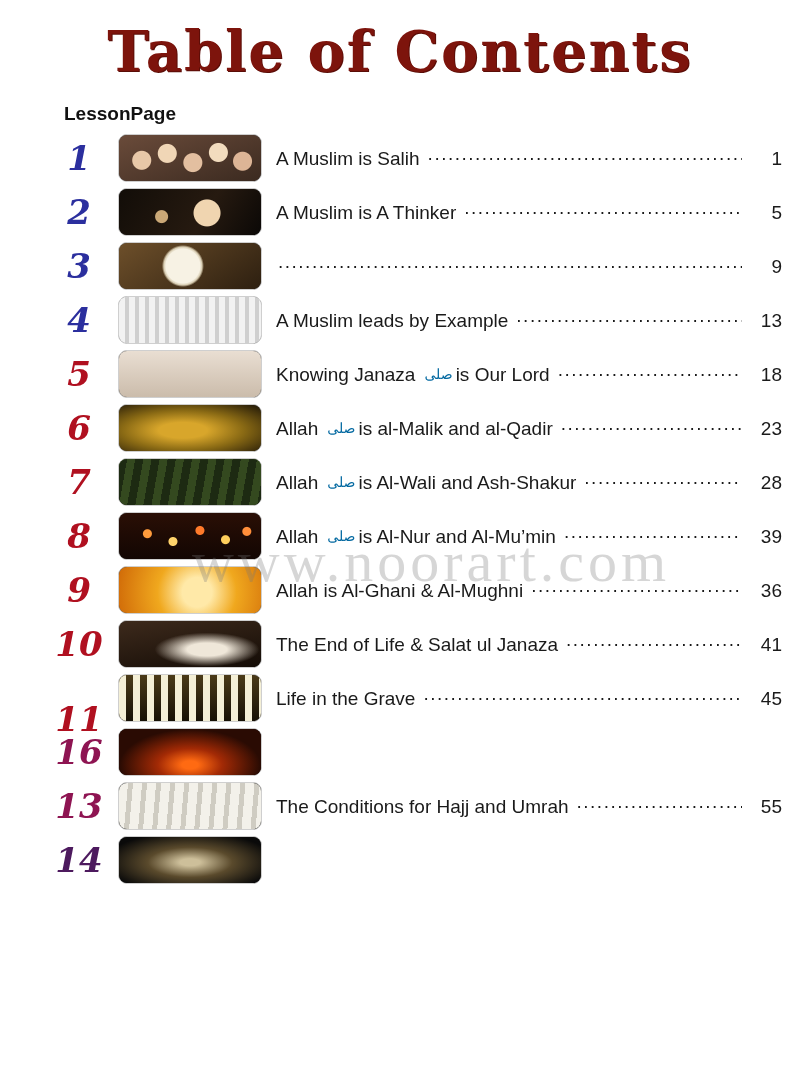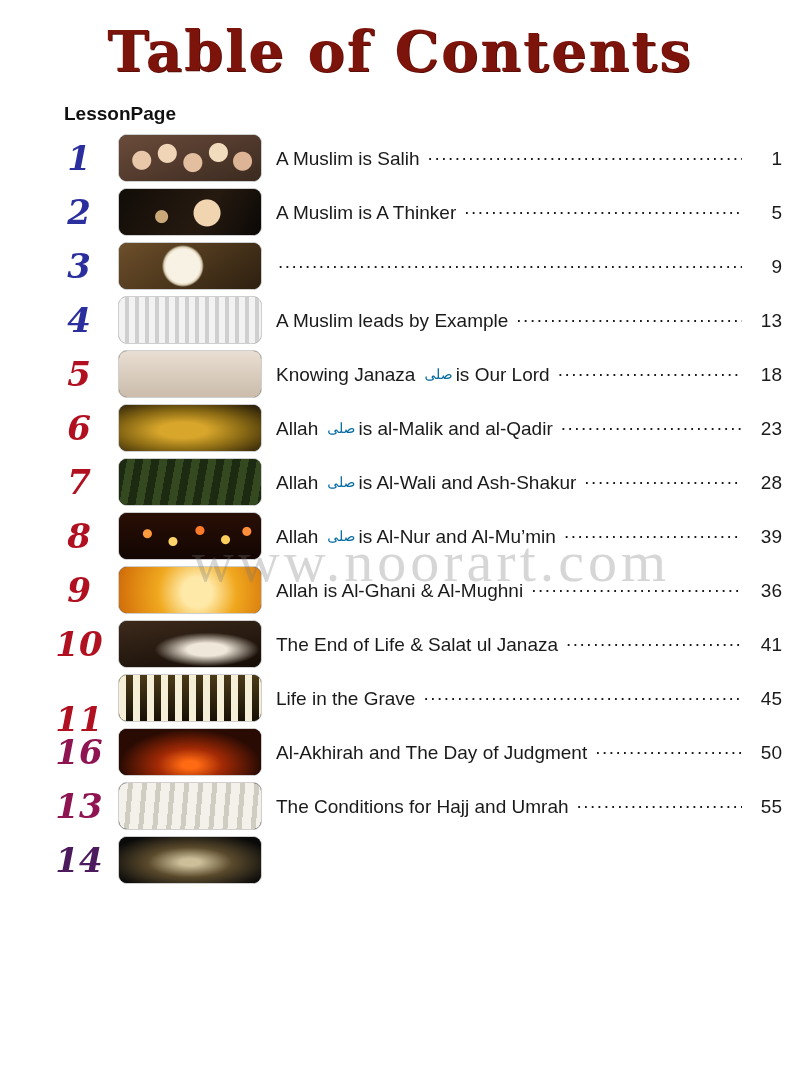--- a/index.html
+++ b/index.html
@@ -360,25 +360,20 @@
           <span class="entry-title">Life in the Grave</span>
           <span class="dots"></span>
           <span class="page-num">45</span>
         </div>
       </div>
       <div class="row">
         <div class="lesson-num" style="color: rgb(142, 20, 82);">16</div>
         <div class="thumb">
           <div class="ph ph-sunset"></div>
         </div>
-        <div class="entry">
-          <span class="entry-title">Al-Akhirah and The Day of Judgment</span>
-          <span class="dots"></span>
-          <span class="page-num">50</span>
-        </div>
       </div>
       <div class="row">
         <div class="lesson-num" style="color: rgb(142, 20, 82);">13</div>
         <div class="thumb">
           <div class="ph ph-hajj"></div>
         </div>
         <div class="entry">
           <span class="entry-title">The Conditions for Hajj and Umrah</span>
           <span class="dots"></span>
           <span class="page-num">55</span>

